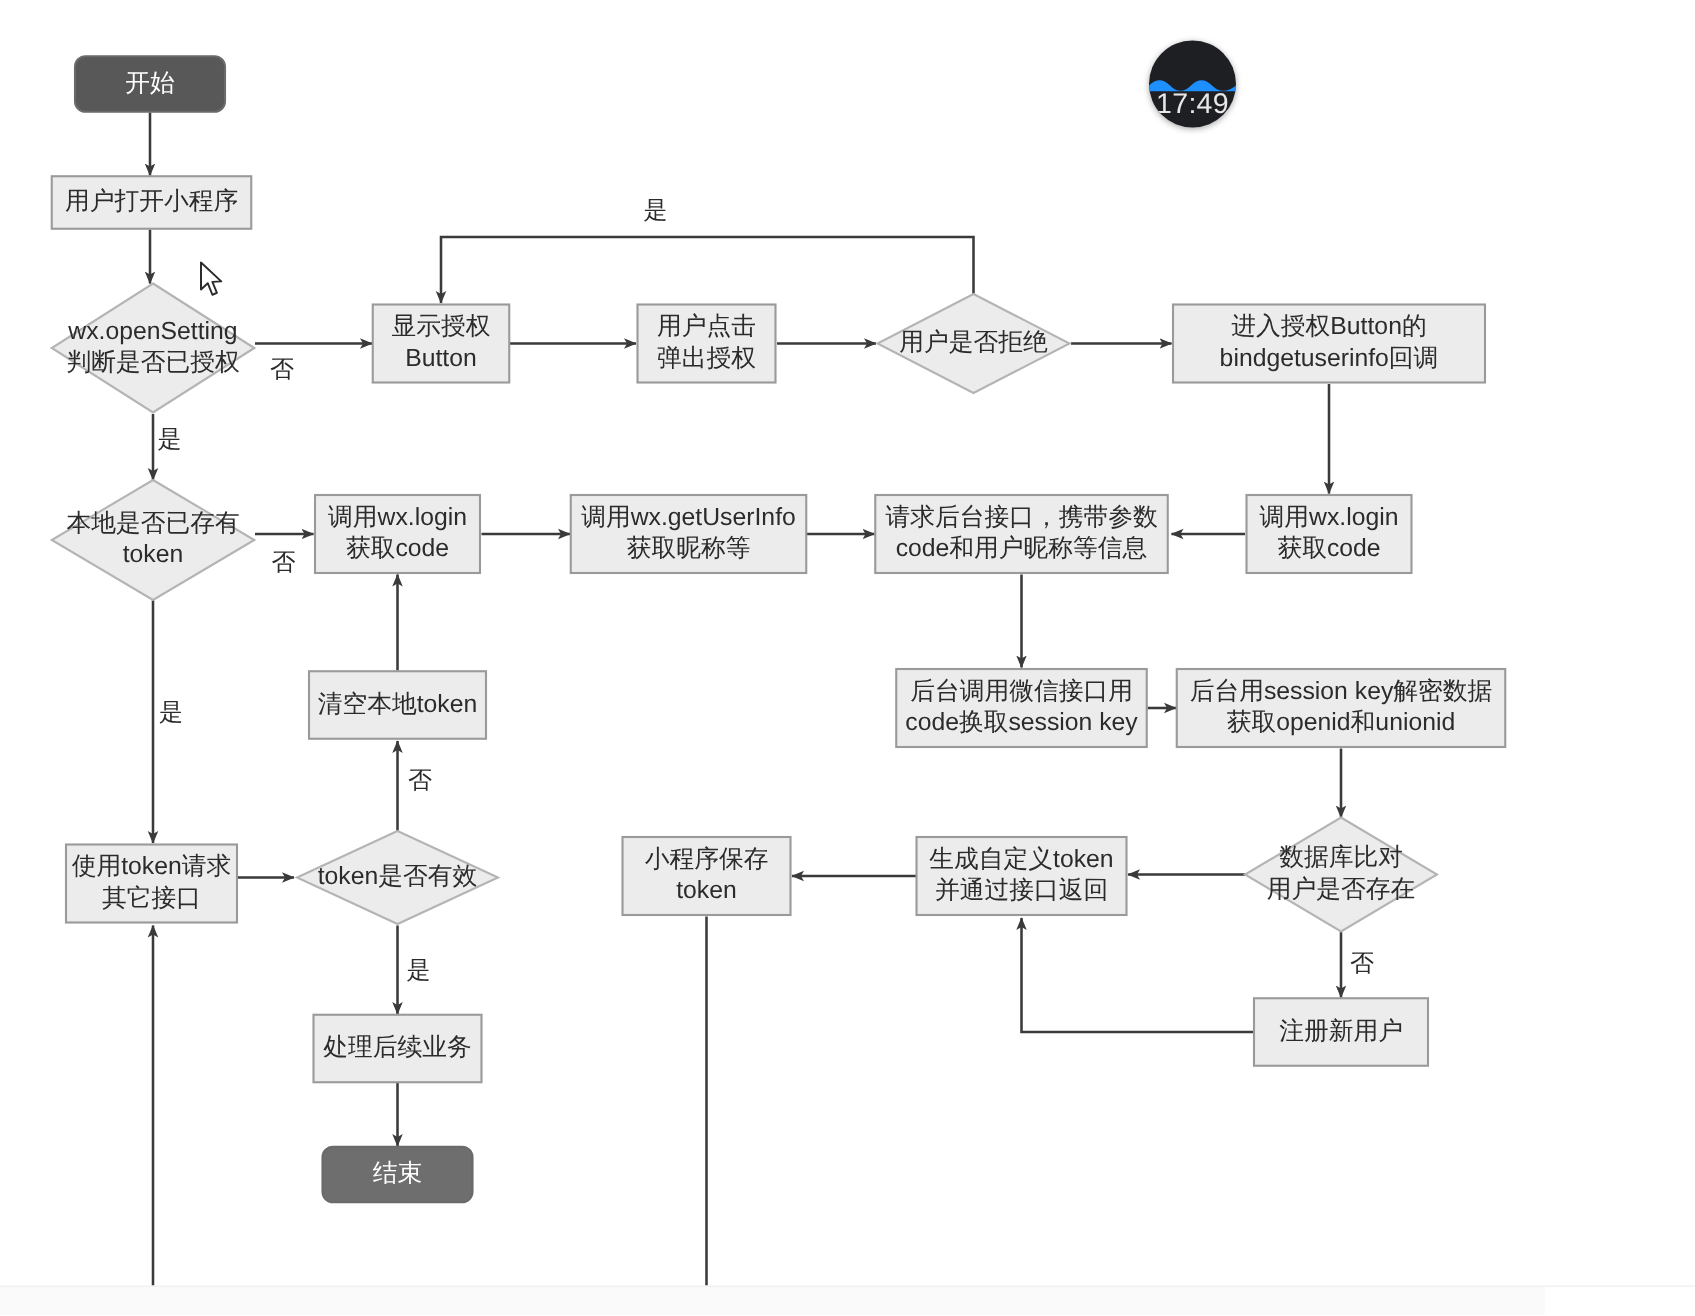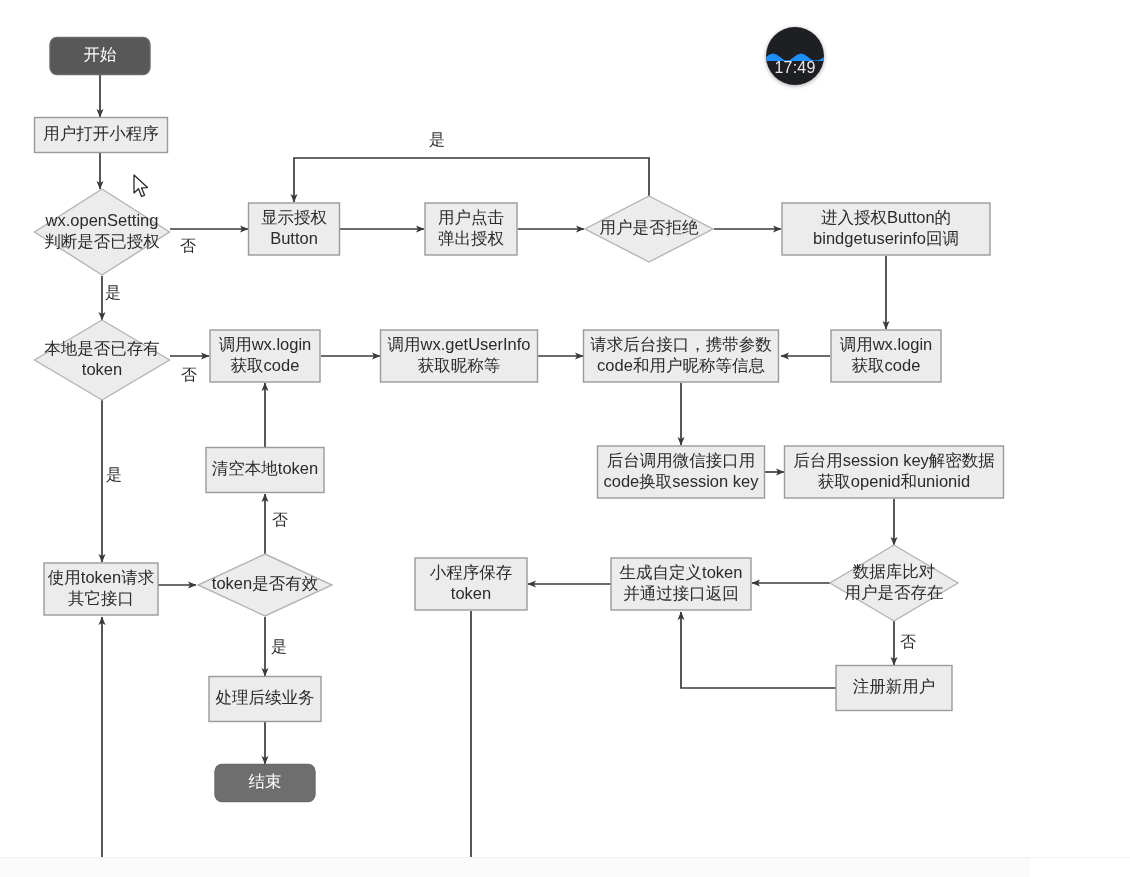--- a/index.html
+++ b/index.html
@@ -98,21 +98,21 @@
     width: 58px;
     height: 12px;
   }
   .clock-widget .time {
     position: absolute;
     left: 0;
     top: 32px;
     width: 58px;
     text-align: center;
     color: #e8e8e8;
-    font-size: 16px;
+    font-size: 19px;
     font-family: "Liberation Sans", "DejaVu Sans", sans-serif;
     letter-spacing: 0.2px;
   }
   .cursor-arrow {
     position: absolute;
     pointer-events: none;
   }
   .corner-mark {
     position: absolute;
     right: 6px;

